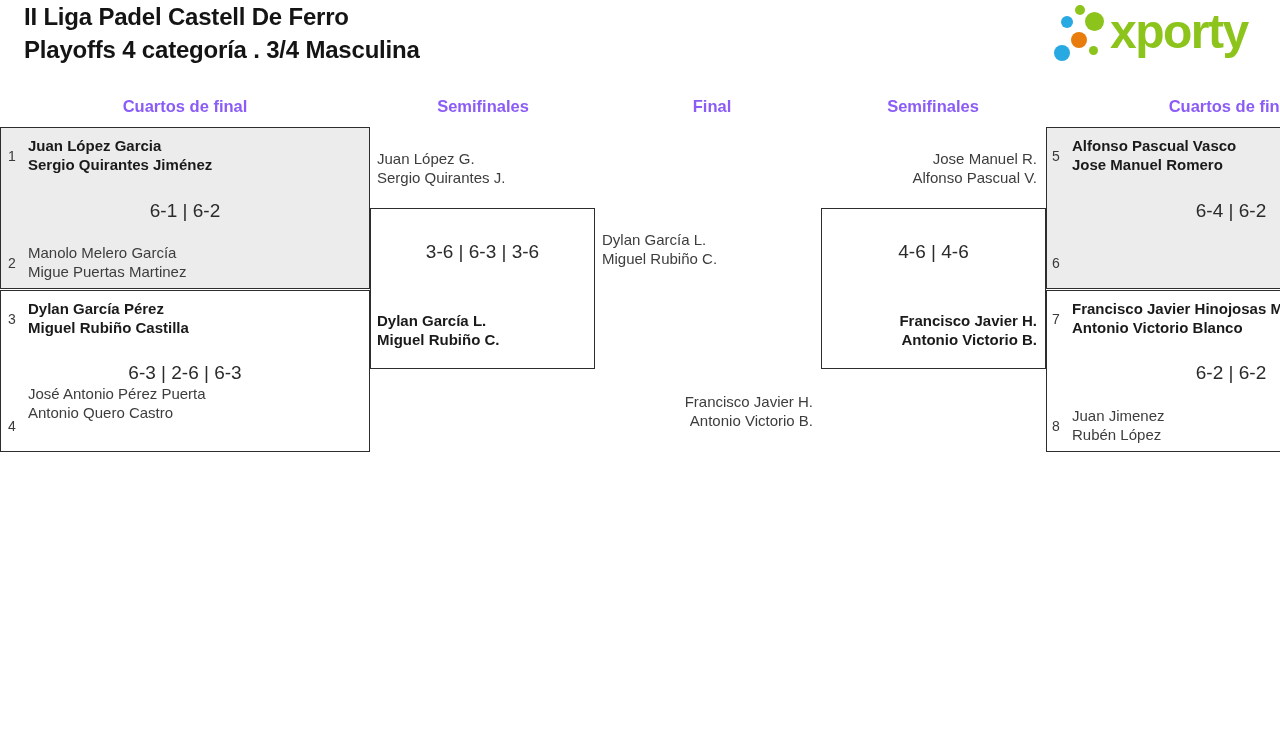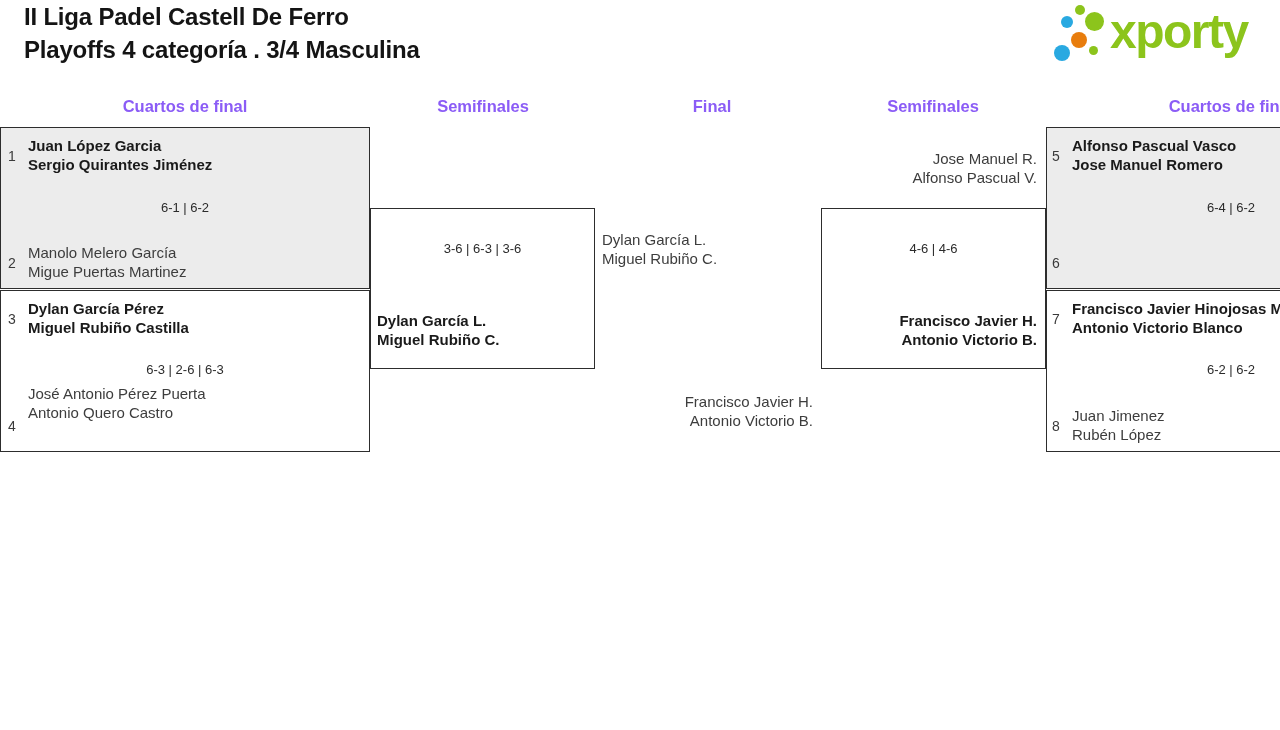--- a/index.html
+++ b/index.html
@@ -9,21 +9,21 @@
   .title-line{position:absolute;left:2px;font-size:24px;font-weight:700;color:#141414;
               letter-spacing:-0.2px;white-space:nowrap;margin-left:22px;}
   .round-hdr{position:absolute;top:97px;transform:translateX(-50%);font-size:16.5px;
              font-weight:700;color:#8b5cf6;white-space:nowrap;}
   .box{position:absolute;border:1px solid #2d2d2d;box-sizing:border-box;background:#fff;}
   .box.gray{background:#ececec;}
   .team{position:absolute;font-size:15px;line-height:19px;color:#3d3d3d;white-space:nowrap;}
   .team.winner{font-weight:700;color:#1a1a1a;}
   .team.right{text-align:right;}
   .seed{position:absolute;font-size:14px;color:#3a3a3a;}
-  .score{position:absolute;font-size:13px;color:#2b2b2b;text-align:center;white-space:nowrap;}
+  .score{position:absolute;font-size:19px;color:#2b2b2b;text-align:center;white-space:nowrap;}
   .dot{position:absolute;border-radius:50%;}
   .wordmark{position:absolute;left:1110px;top:8px;font-size:48px;font-weight:700;
             letter-spacing:-1.5px;color:#8cc41c;line-height:48px;}
 </style>
 </head>
 <body>
 
 <div id="page">
 
   <div class="title-line" style="top:3px;">II Liga Padel Castell De Ferro</div>
@@ -69,20 +69,24 @@
     <div>Dylan García Pérez</div>
     <div>Miguel Rubiño Castilla</div>
   </div>
   <div class="score" style="left:0;top:362px;width:370px;">6-3 | 2-6 | 6-3</div>
   <div class="seed" style="left:8px;top:418px;">4</div>
   <div class="team" style="left:28px;top:384px;">
     <div>José Antonio Pérez Puerta</div>
     <div>Antonio Quero Castro</div>
   </div>
 
+  <div class="team" style="left:377px;top:149px;">
+    <div>Juan López G.</div>
+    <div>Sergio Quirantes J.</div>
+  </div>
   <div class="score" style="left:370px;top:241px;width:225px;">3-6 | 6-3 | 3-6</div>
   <div class="team winner" style="left:377px;top:311px;">
     <div>Dylan García L.</div>
     <div>Miguel Rubiño C.</div>
   </div>
 
   <div class="team" style="left:602px;top:230px;">
     <div>Dylan García L.</div>
     <div>Miguel Rubiño C.</div>
   </div>

